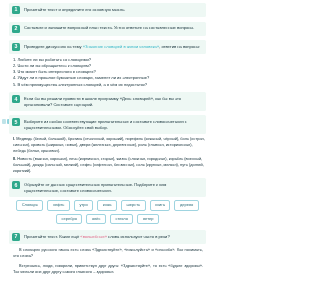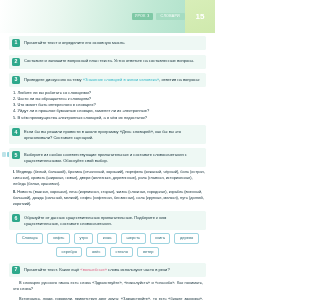--- a/index.html
+++ b/index.html
@@ -109,27 +109,20 @@
 
   .gap-s{height:3px;}
   .gap-m{height:4.5px;}
   .gap-l{height:6px;}
 </style>
 </head>
 <body>
 
 <div class="page">
 
-  <div class="header">
-    <div class="hdr-tab">
-      <span class="hdr-lesson">УРОК 3</span>
-      <span class="hdr-theme">СЛОВАРИ</span>
-    </div>
-    <div class="pagenum">15</div>
-  </div>
 
   <div class="gap-s"></div>
 
   <div class="ex">
     <span class="badge">1</span>
     <span class="ex-text">Прочитайте текст и определите его основную мысль.</span>
   </div>
 
   <div class="gap-m"></div>
 

